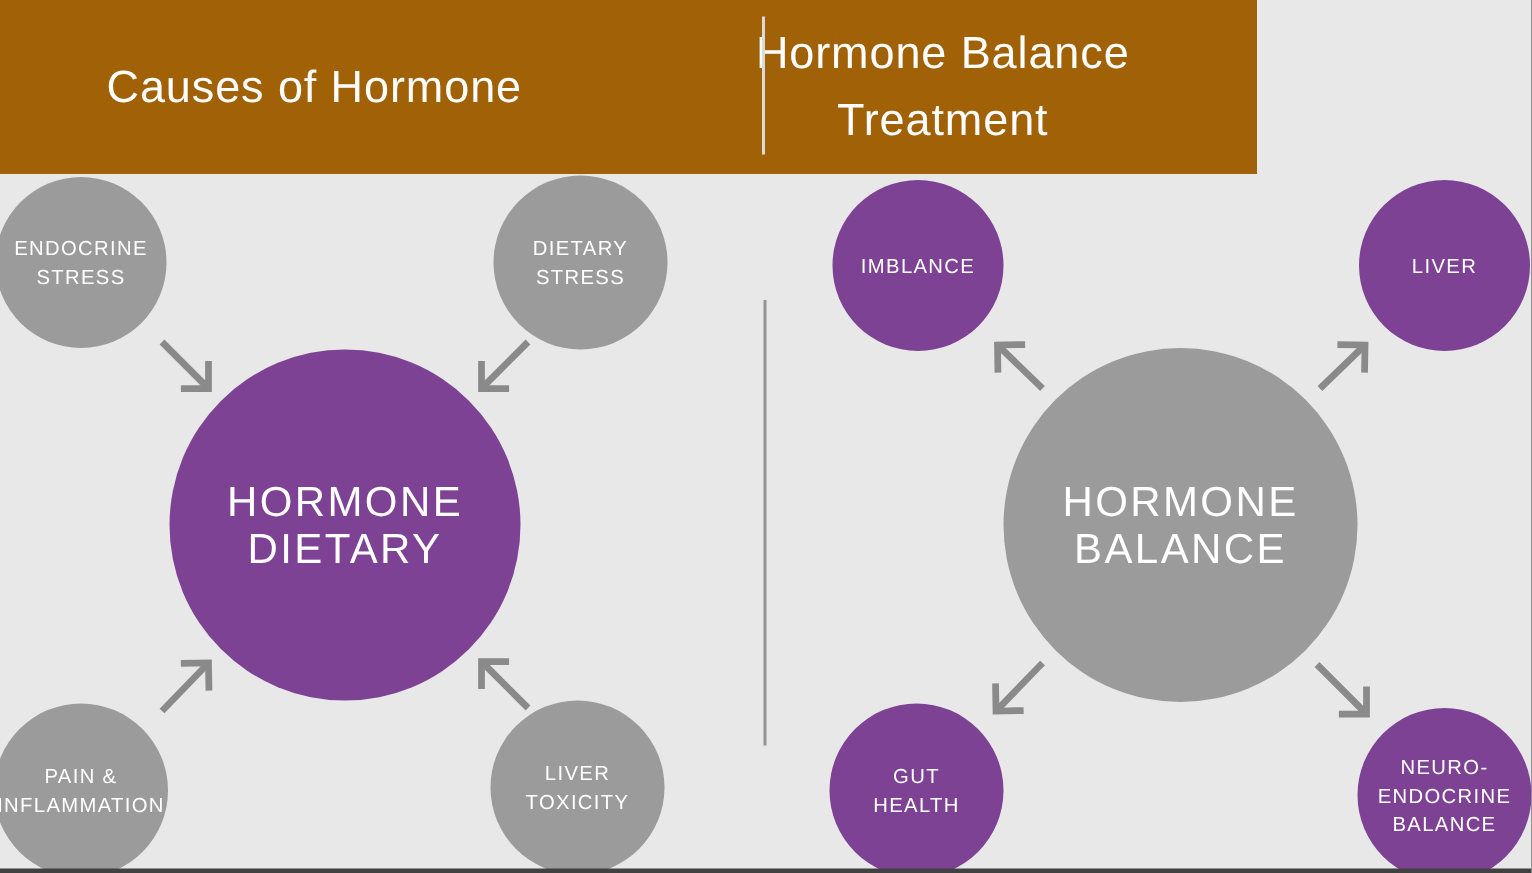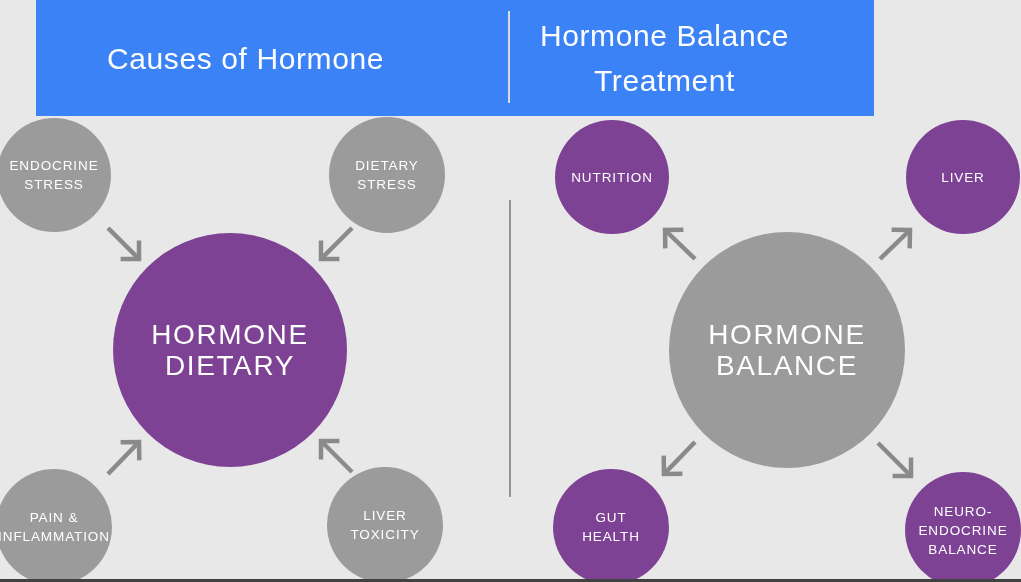--- a/index.html
+++ b/index.html
@@ -9,23 +9,22 @@
     width:1021px;height:582px;
     background:#e9e8e9;
     overflow:hidden;
     font-family:"Liberation Sans", sans-serif;
     -webkit-font-smoothing:antialiased;
   }
   
   .banner{
     position:absolute;left:0;top:0;
     width:838px;height:116px;
-    background:#3b82f6;
+    background:#a16207;
     display:flex;
-    margin-left:36px;
   }
   .banner-half{
     flex:1 1 50%;
     display:flex;flex-direction:column;
     align-items:center;justify-content:center;
     color:#fdfdfd;
     font-size:30px;
     line-height:45px;
     letter-spacing:0.6px;
     font-weight:400;
@@ -117,21 +116,21 @@
     <div class="sat-line">LIVER</div>
     <div class="sat-line">TOXICITY</div>
   </div>
 
   <div class="circle purple" style="left:113px;top:233px;width:234px;height:234px">
     <div class="hub-line">HORMONE</div>
     <div class="hub-line">DIETARY</div>
   </div>
 
   <div class="circle purple" style="left:555px;top:120px;width:114px;height:114px">
-    <div class="sat-line">NUTRITION</div>
+    <div class="sat-line">IMBLANCE</div>
   </div>
 
   <div class="circle purple" style="left:906px;top:120px;width:114px;height:114px">
     <div class="sat-line">LIVER</div>
   </div>
 
   <div class="circle purple" style="left:553px;top:469px;width:116px;height:116px">
     <div class="sat-line">GUT</div>
     <div class="sat-line">HEALTH</div>
   </div>

